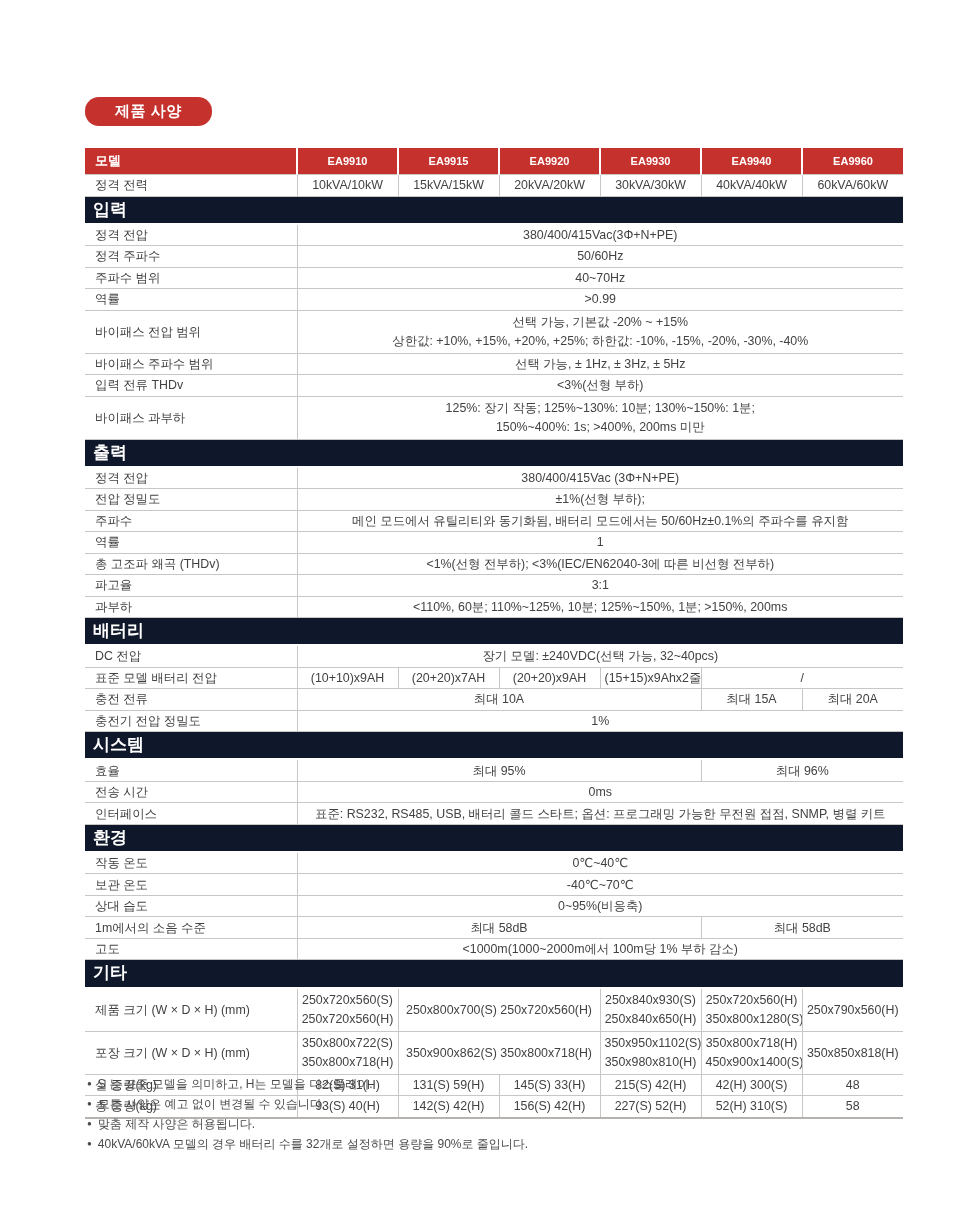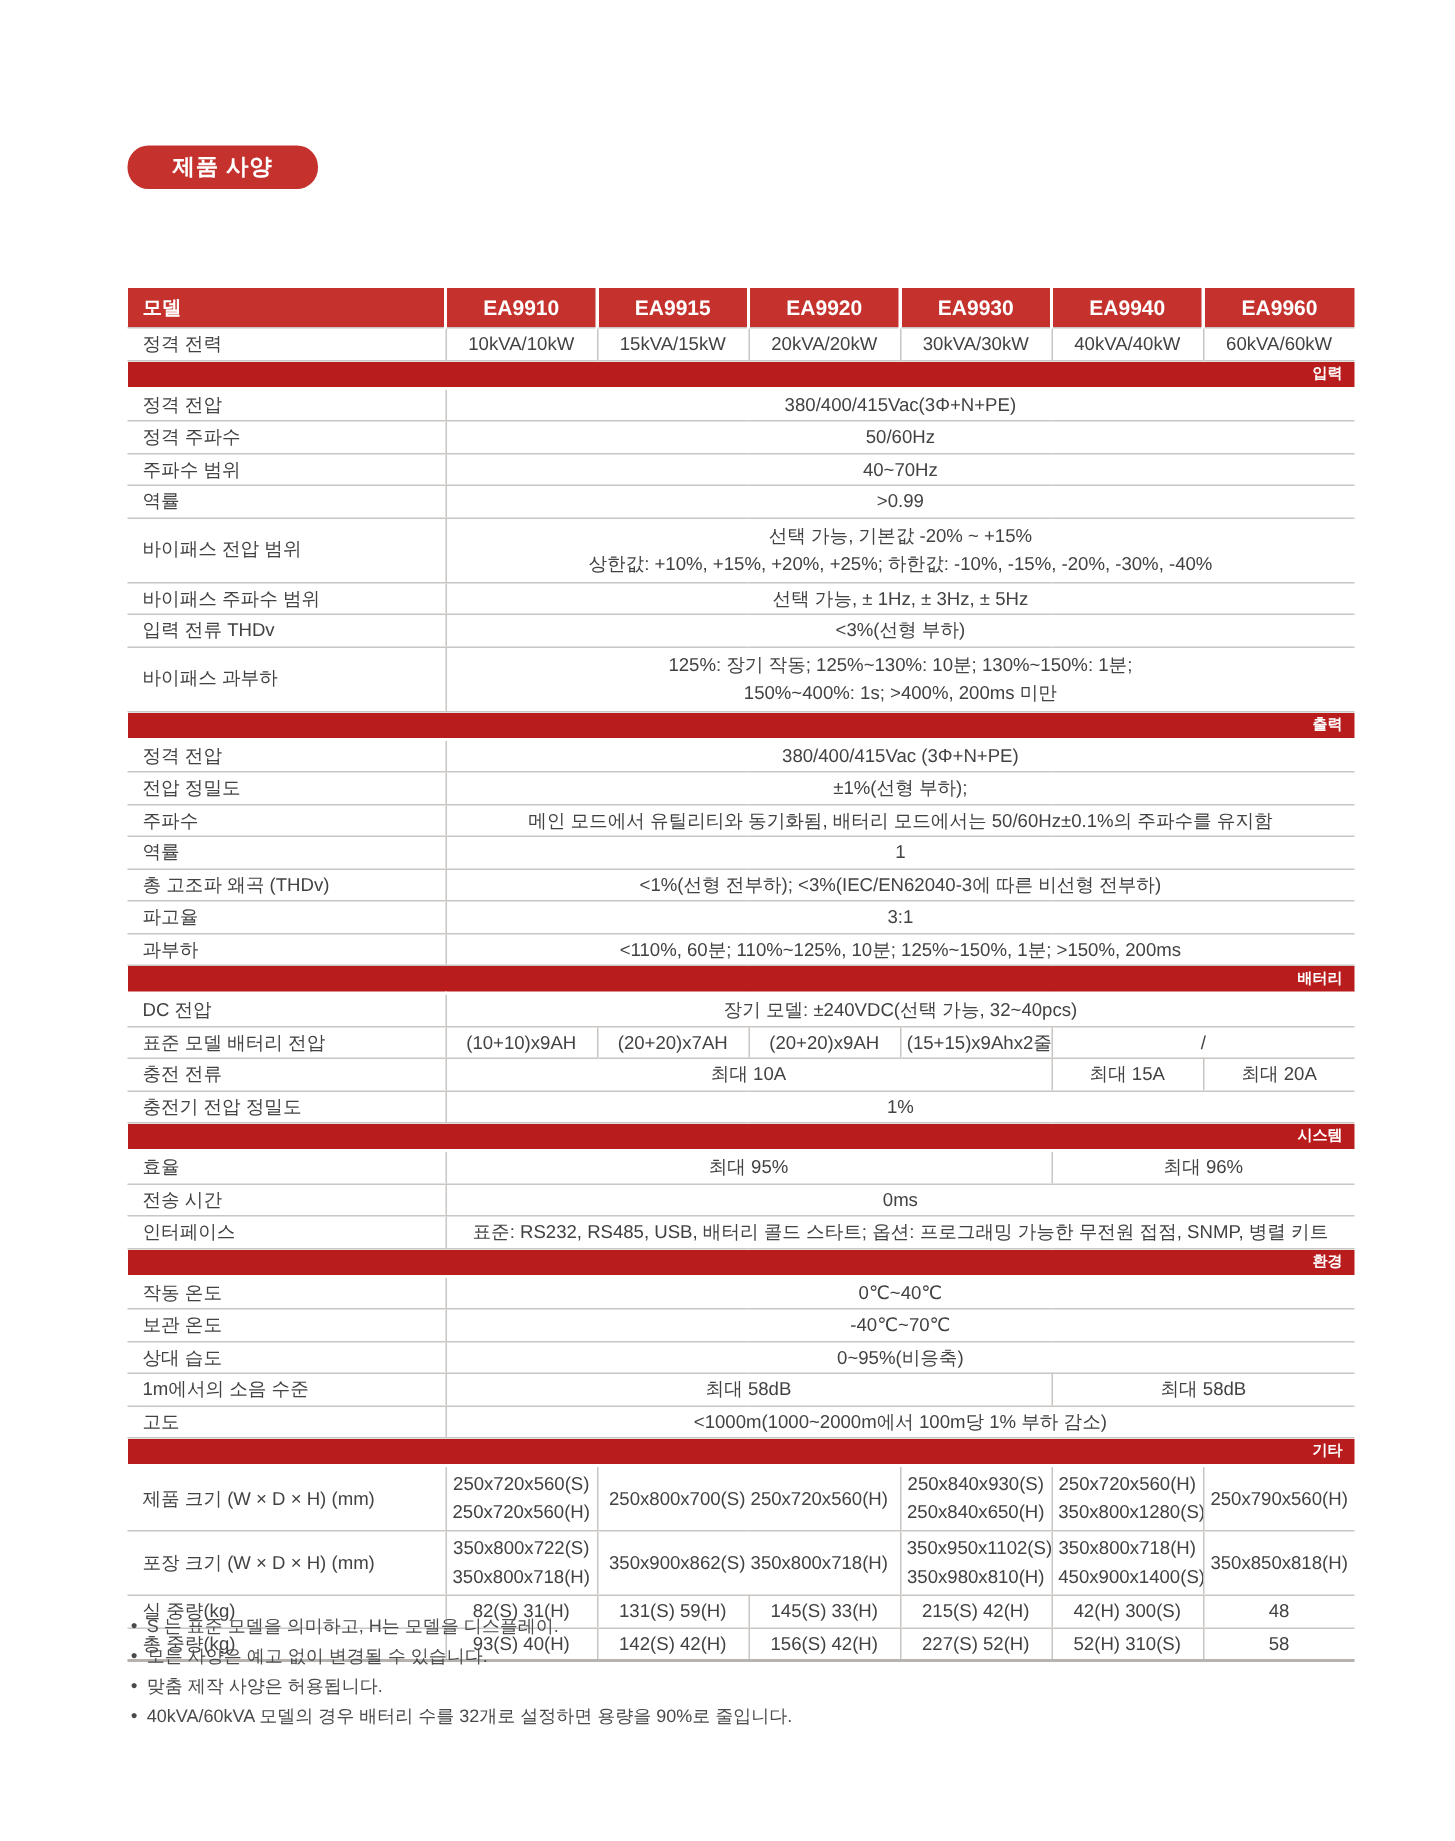--- a/index.html
+++ b/index.html
@@ -8,38 +8,38 @@
     font-family:"Liberation Sans","DejaVu Sans",sans-serif;color:#3f3f3f;
   }
   .badge{
     position:absolute;left:85px;top:97px;
     background:#c5322e;color:#ffffff;font-weight:bold;font-size:15px;
     padding:5px 30px;border-radius:14px;letter-spacing:0.5px;
   }
   .table-wrap{position:absolute;left:85px;top:148px;width:818px;}
   table.spec{
     border-collapse:collapse;table-layout:fixed;width:818px;
-    font-size:12.4px;color:#424242;border-bottom:2px solid #b5b2af;margin-top:44px;
+    font-size:12.4px;color:#424242;border-bottom:2px solid #b5b2af;
   }
   td{
     border-top:1px solid #c9c6c3;border-bottom:1px solid #c9c6c3;
     padding:2px 4px;text-align:center;height:16.5px;line-height:1.3;
     overflow:hidden;white-space:nowrap;
   }
   td + td{border-left:1px solid #c9c6c3;}
   td.label-cell{text-align:left;padding-left:10px;white-space:nowrap;}
   tr.model-header td{
     background:#c5322e;color:#ffffff;font-weight:bold;height:22px;
-    font-size:14px;border:none;border-right:2px solid #ffffff;
+    font-size:11px;border:none;border-right:2px solid #ffffff;
   }
   tr.model-header td:last-child{border-right:none;}
   tr.model-header td.label-cell{font-size:13px;}
   tr.section-row td{
-    background:#b91c1c;color:#ffffff;font-weight:bold;text-align:right;
-    font-size:10px;height:13px;padding:2px 8px;
+    background:#0f172a;color:#ffffff;font-weight:bold;text-align:left;
+    font-size:17px;height:13px;padding:2px 8px;
     border:none;border-bottom:2px solid #ffffff;border-top:1px solid #c9c6c3;
   }
   td .ln{line-height:19px;}
   .footnotes{
     position:absolute;left:87px;top:1076px;width:800px;
     font-size:12px;color:#4a4a4a;
   }
   .footnotes .fn-line{display:flex;align-items:baseline;margin-bottom:3px;}
   .footnotes .bullet{font-size:8px;margin-right:6px;color:#4a4a4a;position:relative;top:-2px;}
 </style>

